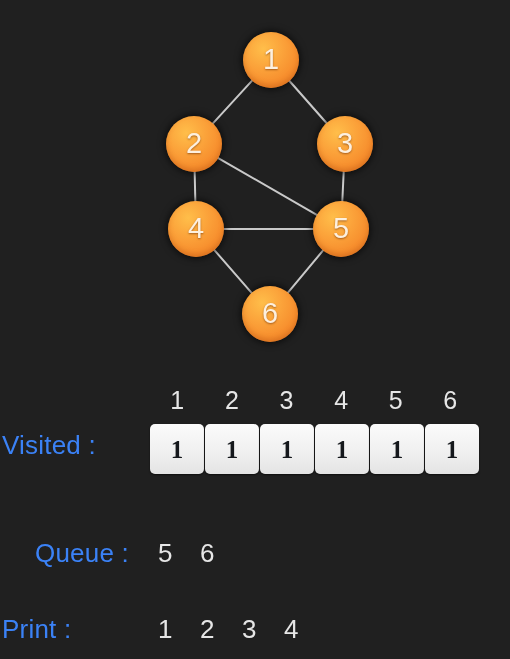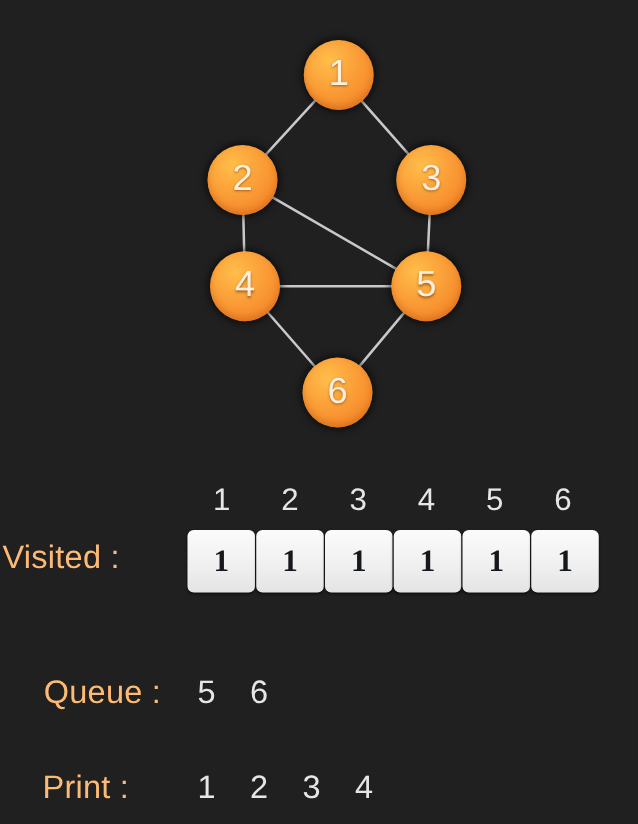--- a/index.html
+++ b/index.html
@@ -53,21 +53,21 @@
     font-family: "Liberation Sans", sans-serif;
     line-height: 1;
     text-shadow: 0 1px 2px rgba(120,55,10,0.65);
     position: relative;
     top: -1px;
   }
 
   
   .row-label {
     position: absolute;
-    color: #fdba74;
+    color: #3b82f6;
     font-size: 26px;
     font-family: "Liberation Sans", sans-serif;
     white-space: nowrap;
     letter-spacing: 0.2px;
   }
 
   
   #visited-headers {
     position: absolute;
     left: 150px;
@@ -194,21 +194,21 @@
         <span class="cell-value">1</span>
       </div>
     </div>
 
   <div class="row-label" style="left:2px; top:538px;margin-left:33px;">Queue :</div>
   <div class="value-list" id="queue-values" style="left:158px; top:538px;">
       <div class="value-item">5</div>
       <div class="value-item">6</div>
     </div>
 
-  <div class="row-label" style="left:2px; top:614px;margin-left:32px;">Print    :</div>
+  <div class="row-label" style="left:2px; top:614px;">Print    :</div>
   <div class="value-list" id="print-values" style="left:158px; top:614px;">
       <div class="value-item">1</div>
       <div class="value-item">2</div>
       <div class="value-item">3</div>
       <div class="value-item">4</div>
     </div>
 
 </div>
 
 </body></html>

